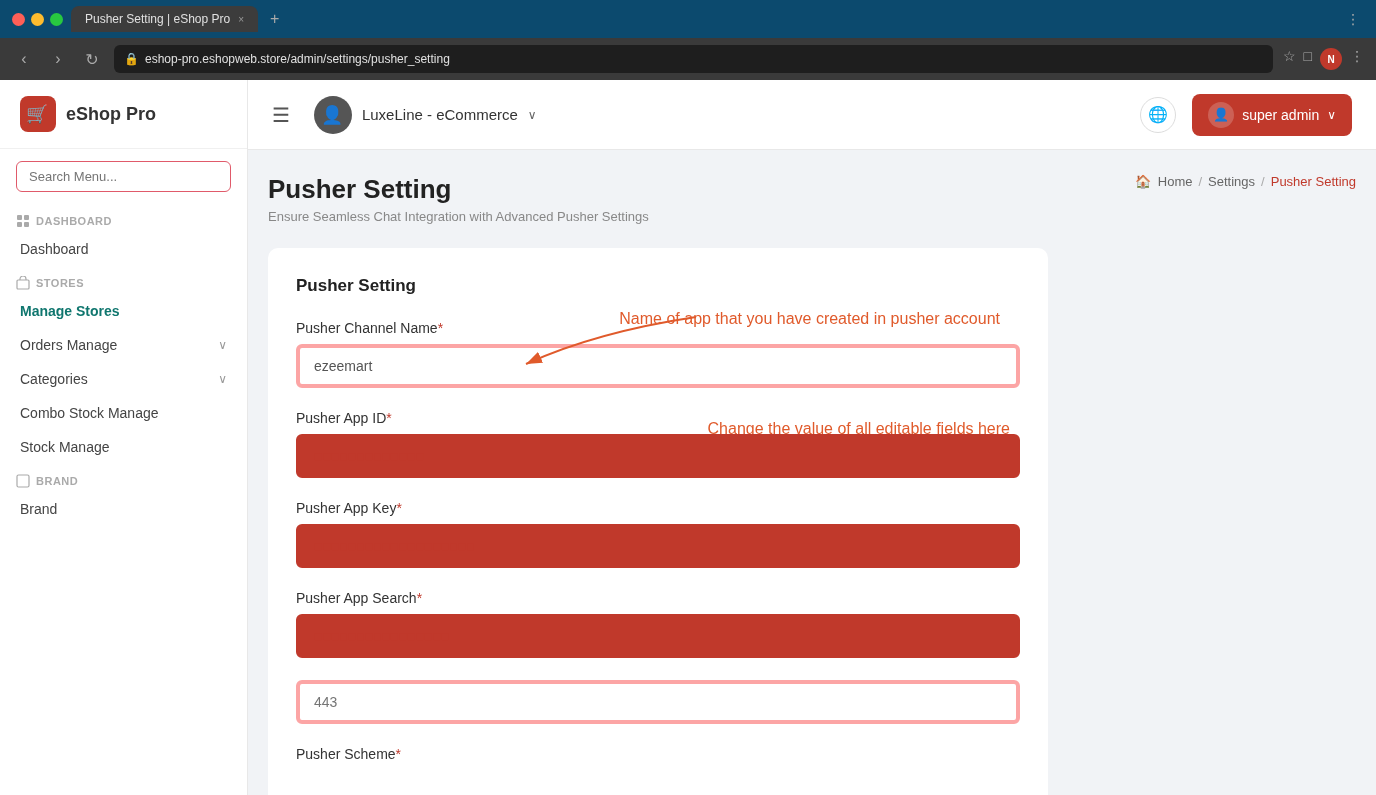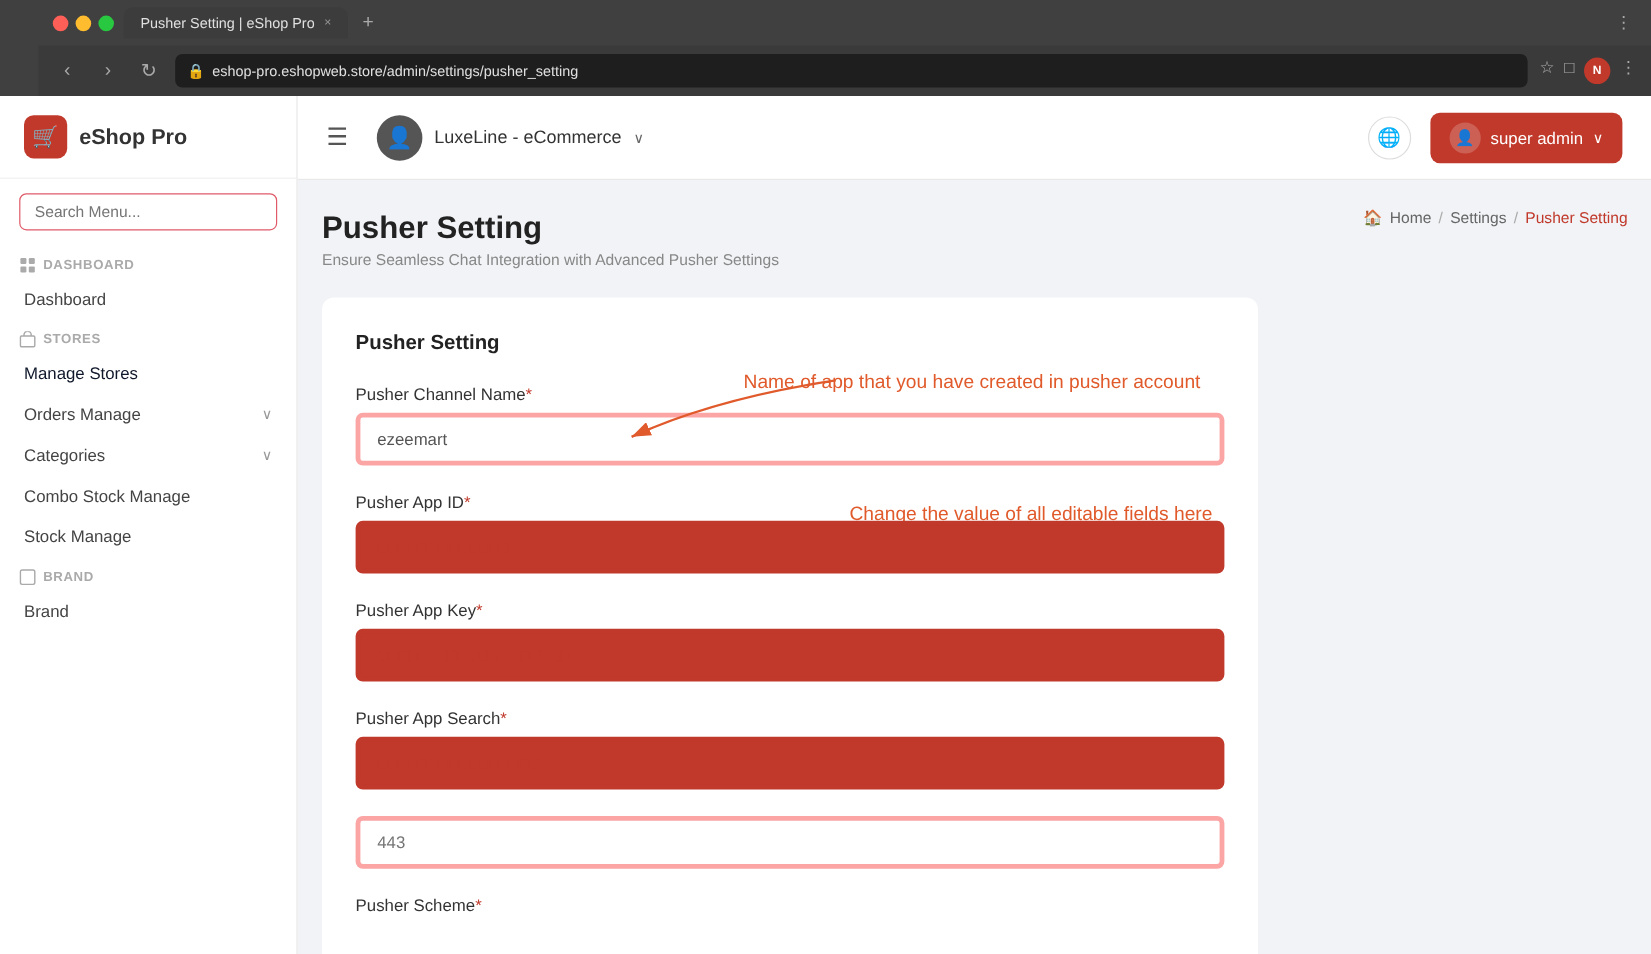--- a/index.html
+++ b/index.html
@@ -1,19 +1,19 @@
 <!DOCTYPE html>
 <html><head>
   <meta charset="utf-8">
   <style>
     * { box-sizing: border-box; margin: 0; padding: 0; }
     body { font-family: -apple-system, BlinkMacSystemFont, 'Segoe UI', sans-serif; background: #f1f3f6; display: flex; flex-direction: column; height: 795px; overflow: hidden; }
 
     
-    .browser-chrome { background: #404040; height: 80px; flex-shrink: 0; padding-left: 32px; }
+    .browser-chrome { background: #0c4a6e; height: 80px; flex-shrink: 0; }
     .browser-titlebar { display: flex; align-items: center; padding: 8px 12px; gap: 8px; height: 38px; }
     .browser-dots { display: flex; gap: 6px; }
     .dot { width: 13px; height: 13px; border-radius: 50%; }
     .dot-red { background: #ff5f57; }
     .dot-yellow { background: #febc2e; }
     .dot-green { background: #28c840; }
     .browser-tab { background: #3c3c3c; border-radius: 8px 8px 0 0; padding: 6px 14px; color: #e0e0e0; font-size: 12px; display: flex; align-items: center; gap: 8px; max-width: 220px; }
     .browser-tab-title { flex: 1; overflow: hidden; text-overflow: ellipsis; white-space: nowrap; }
     .tab-close { color: #999; font-size: 10px; cursor: pointer; }
     .tab-plus { color: #aaa; font-size: 16px; margin-left: 4px; cursor: pointer; }
@@ -32,21 +32,21 @@
     .sidebar { width: 248px; background: #fff; border-right: 1px solid #e8e8e8; display: flex; flex-direction: column; overflow-y: auto; flex-shrink: 0; }
     .sidebar-logo { padding: 16px 20px; display: flex; align-items: center; gap: 10px; border-bottom: 1px solid #f0f0f0; }
     .logo-icon { width: 36px; height: 36px; background: #c0392b; border-radius: 8px; display: flex; align-items: center; justify-content: center; color: white; font-size: 18px; }
     .logo-text { font-size: 18px; font-weight: 700; color: #333; }
     .sidebar-search { padding: 12px 16px; }
     .sidebar-search input { width: 100%; border: 1.5px solid #e05a6a; border-radius: 6px; padding: 7px 12px; font-size: 13px; color: #999; outline: none; }
     .sidebar-section { padding: 10px 16px 4px; }
     .sidebar-section-label { font-size: 11px; font-weight: 600; color: #aaa; text-transform: uppercase; letter-spacing: 0.5px; display: flex; align-items: center; gap: 6px; }
     .sidebar-section-label svg { width: 14px; height: 14px; }
     .sidebar-item { padding: 9px 20px; font-size: 14px; color: #444; cursor: pointer; display: flex; align-items: center; justify-content: space-between; }
-    .sidebar-item.active { color: #0f172a; font-weight: 400; }
+    .sidebar-item.active { color: #0f766e; font-weight: 700; }
     .chevron { font-size: 12px; color: #999; }
 
     
     .main { flex: 1; display: flex; flex-direction: column; overflow: hidden; }
 
     
     .topbar { background: #fff; height: 70px; display: flex; align-items: center; padding: 0 24px; border-bottom: 1px solid #e8e8e8; gap: 16px; flex-shrink: 0; }
     .topbar-menu-icon { color: #555; font-size: 20px; cursor: pointer; margin-right: 8px; }
     .store-selector { display: flex; align-items: center; gap: 10px; cursor: pointer; }
     .store-avatar { width: 38px; height: 38px; border-radius: 50%; background: #555; display: flex; align-items: center; justify-content: center; overflow: hidden; }

